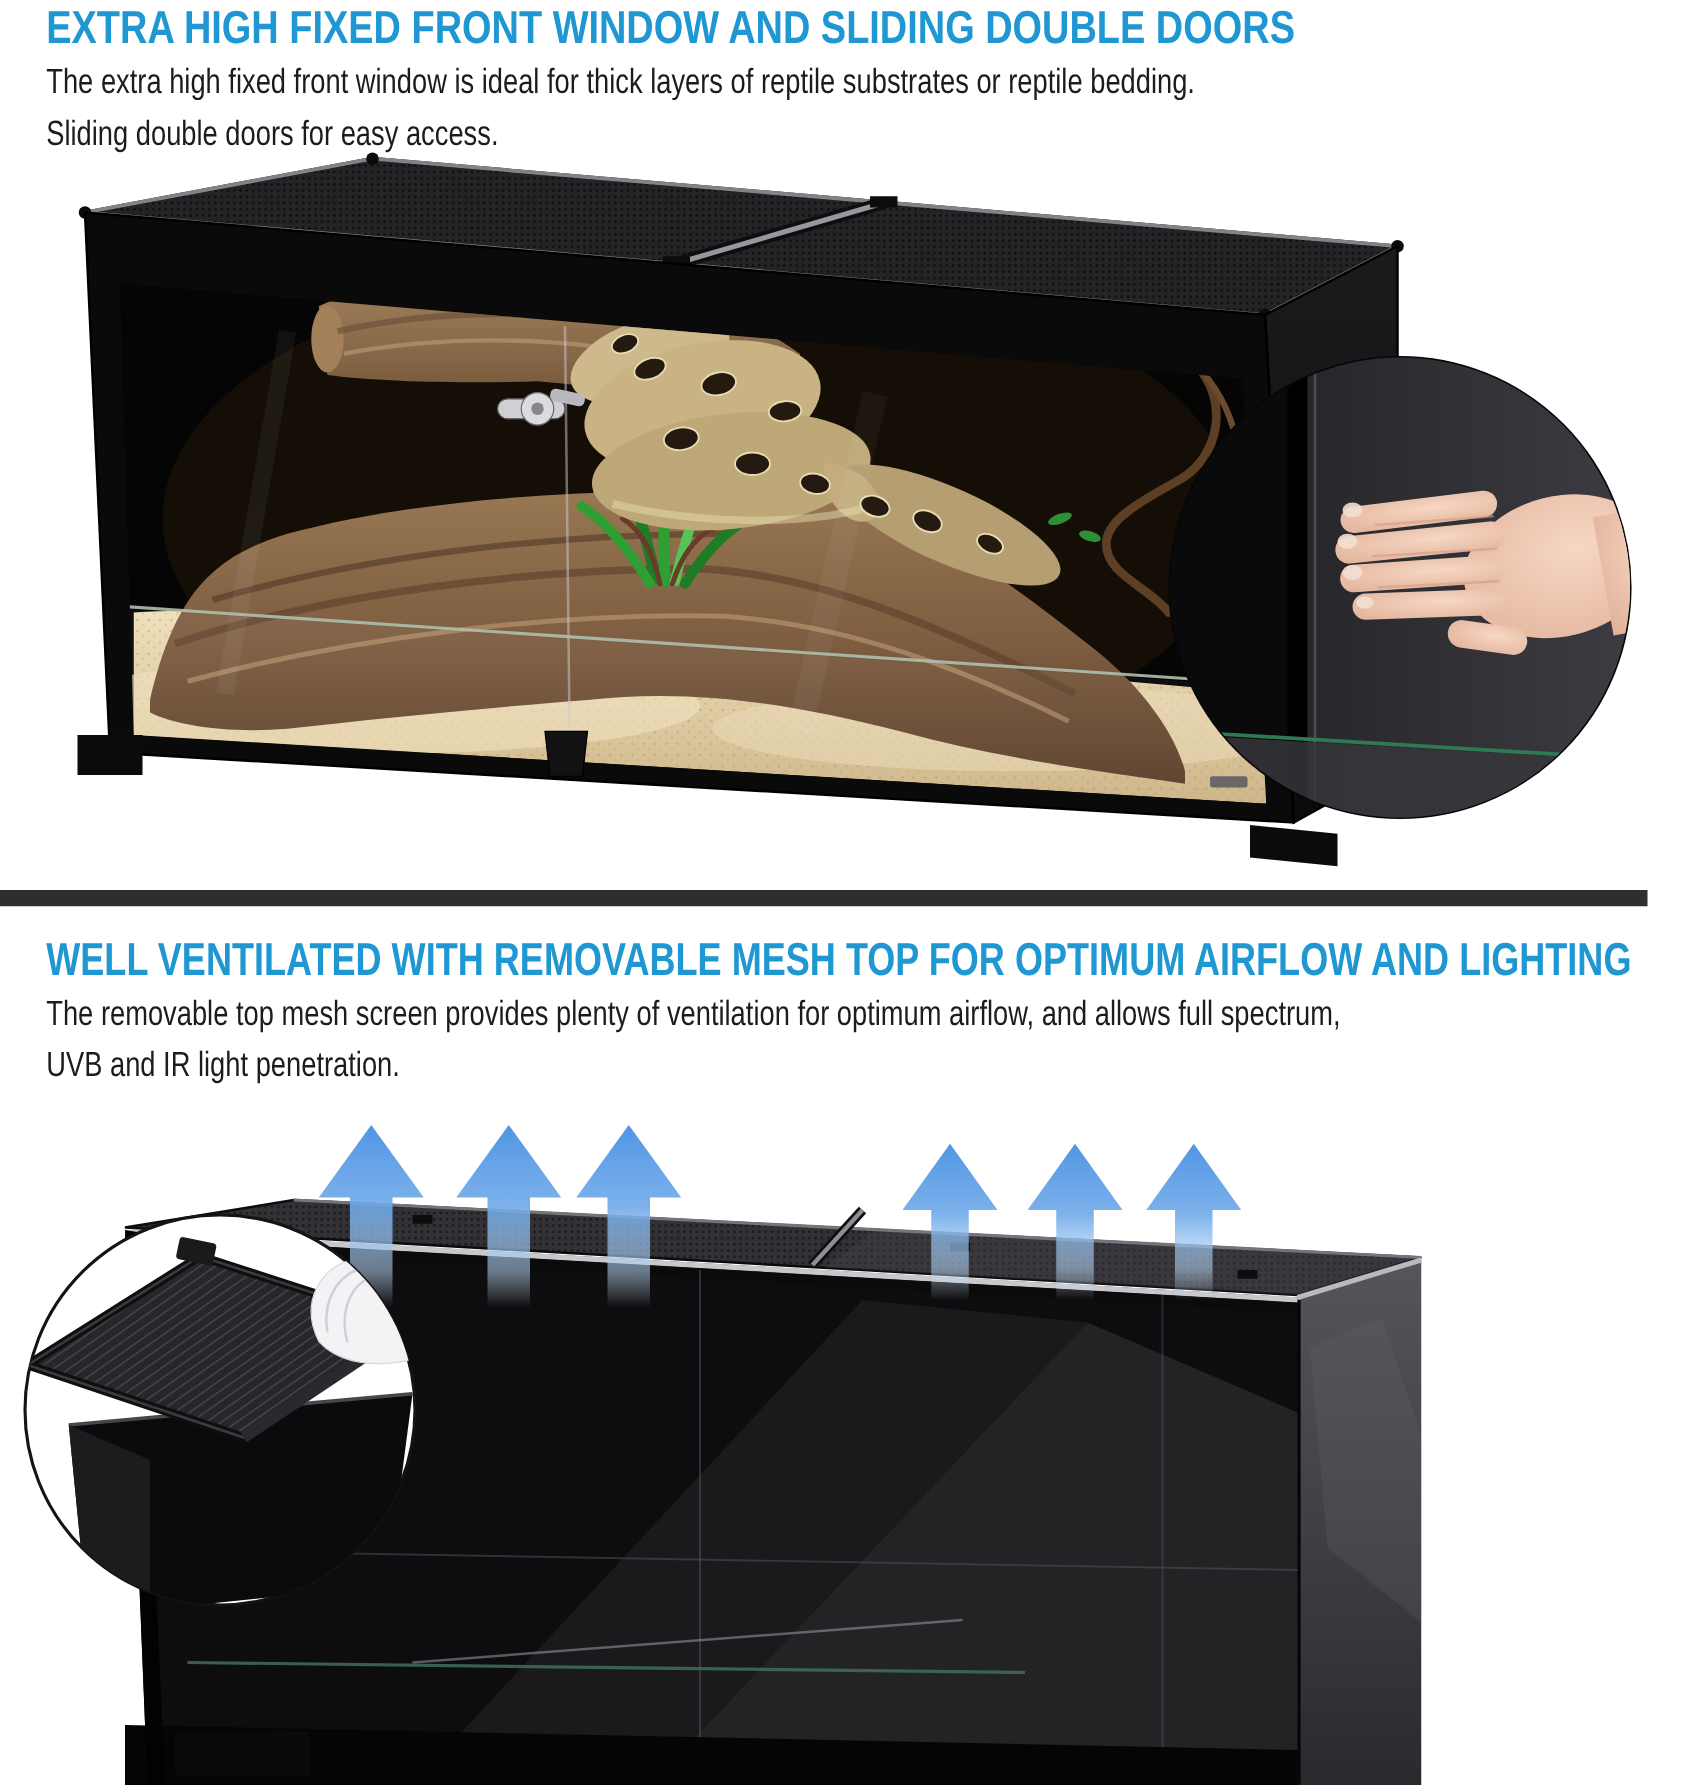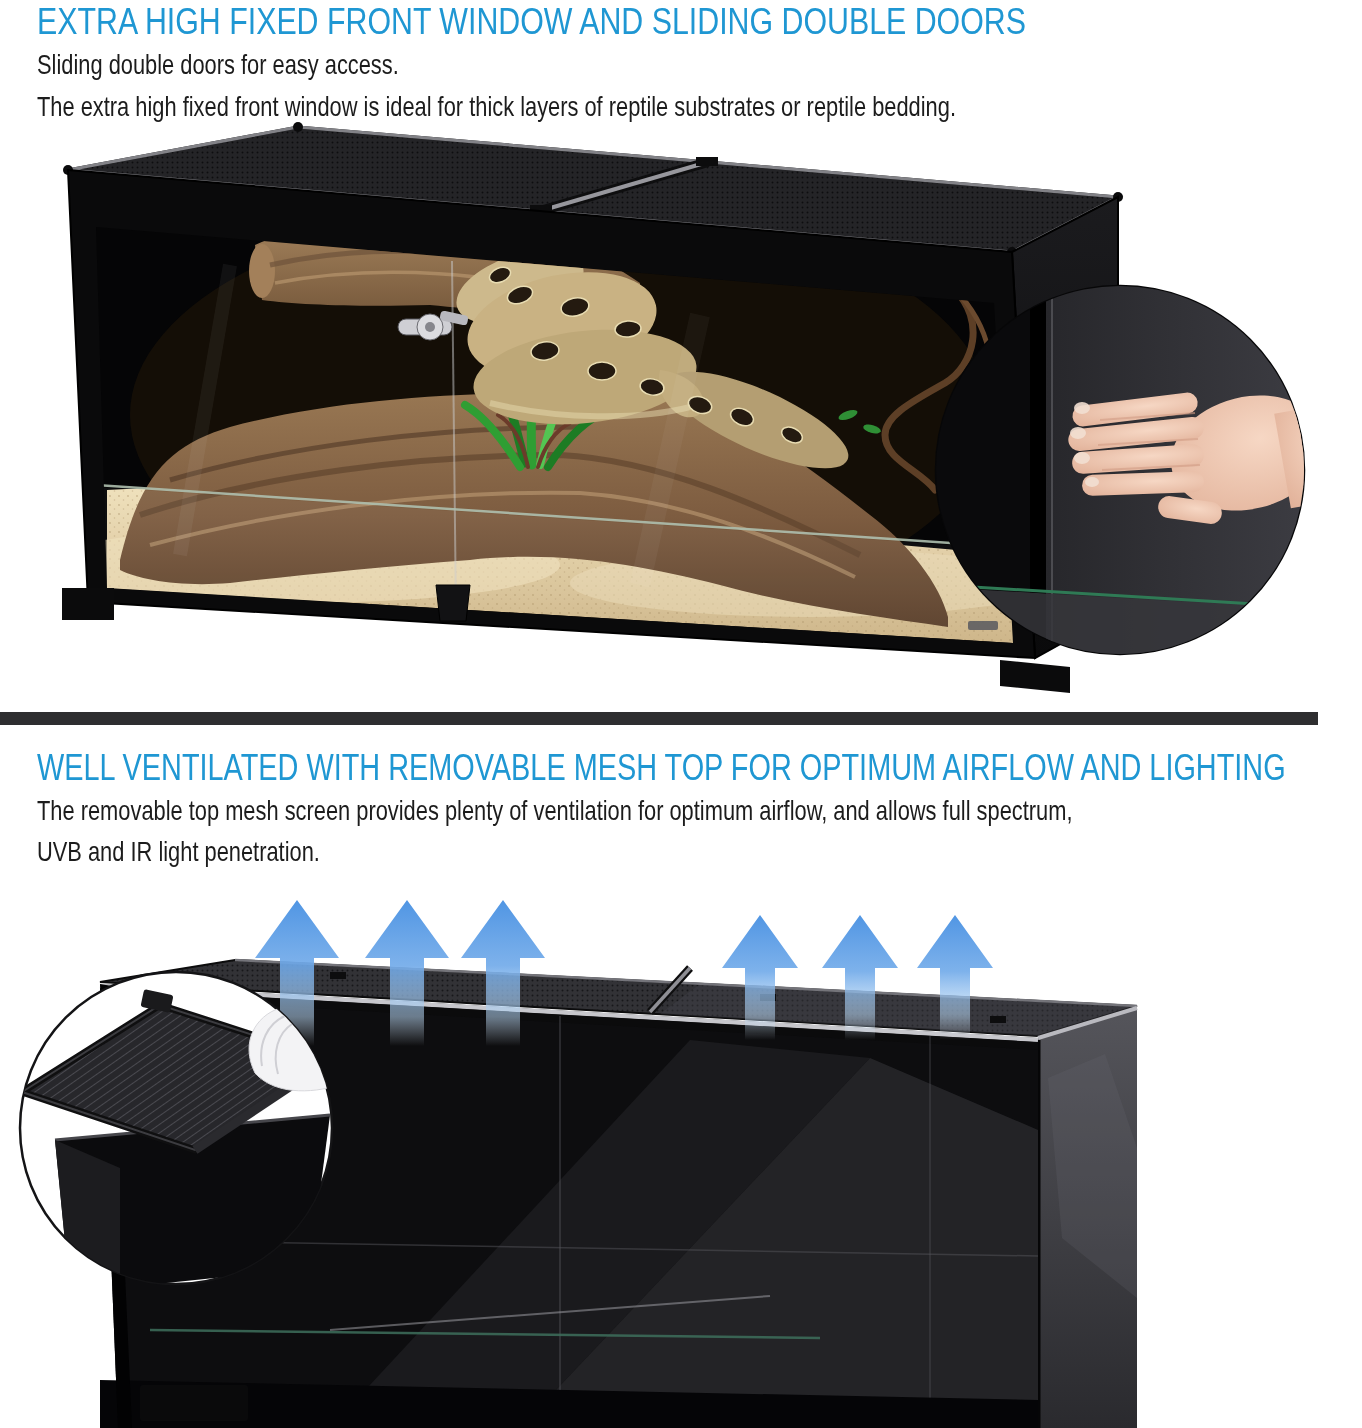--- a/index.html
+++ b/index.html
@@ -1,39 +1,39 @@
 <!DOCTYPE html>
 <html><head>
 <meta charset="utf-8">
 <style>
   html,body{margin:0;padding:0;background:#fff;}
   .page{position:relative;width:1362px;height:1428px;background:#fff;overflow:hidden;
         font-family:"Liberation Sans",sans-serif;}
   .sec{position:absolute;left:37px;}
-  .headline{color:#1f97d3;font-weight:normal;font-size:37px;line-height:44px;white-space:nowrap;}
+  .headline{color:#1f97d3;font-weight:bold;font-size:37px;line-height:44px;white-space:nowrap;}
   .bodytext{color:#1c1c1c;font-size:28px;line-height:42px;white-space:nowrap;}
   .cond{display:inline-block;transform-origin:0 50%;}
   .cx82{transform:scaleX(.82);}
   .cx78{transform:scaleX(.78);}
   .divider{position:absolute;left:0;top:712px;width:1318px;height:13px;background:#2e2e30;}
   .photo{position:absolute;left:0;}
   svg{display:block;}
 </style>
 </head>
 <body>
 
 <div class="page">
 
   <div class="sec" style="top:0;">
     <div class="headline">
       <span class="cond cx82">EXTRA HIGH FIXED FRONT WINDOW AND SLIDING DOUBLE DOORS</span>
     </div>
     <div class="bodytext" style="margin-top:0px;">
+      <div><span class="cond cx78">The extra high fixed front window is ideal for thick layers of reptile substrates or reptile bedding.</span></div>
       <div><span class="cond cx78">Sliding double doors for easy access.</span></div>
-      <div><span class="cond cx78">The extra high fixed front window is ideal for thick layers of reptile substrates or reptile bedding.</span></div>
     </div>
   </div>
 
   <div class="photo" style="top:115px;">
   <svg width="1362" height="585" viewBox="0 0 1362 585">
     <defs>
       <pattern id="p1mesh" width="5" height="5" patternUnits="userSpaceOnUse">
         <rect width="5" height="5" fill="#242427"></rect>
             <circle cx="2.5" cy="2.5" r="1" fill="#0d0d0f"></circle>
       </pattern>

